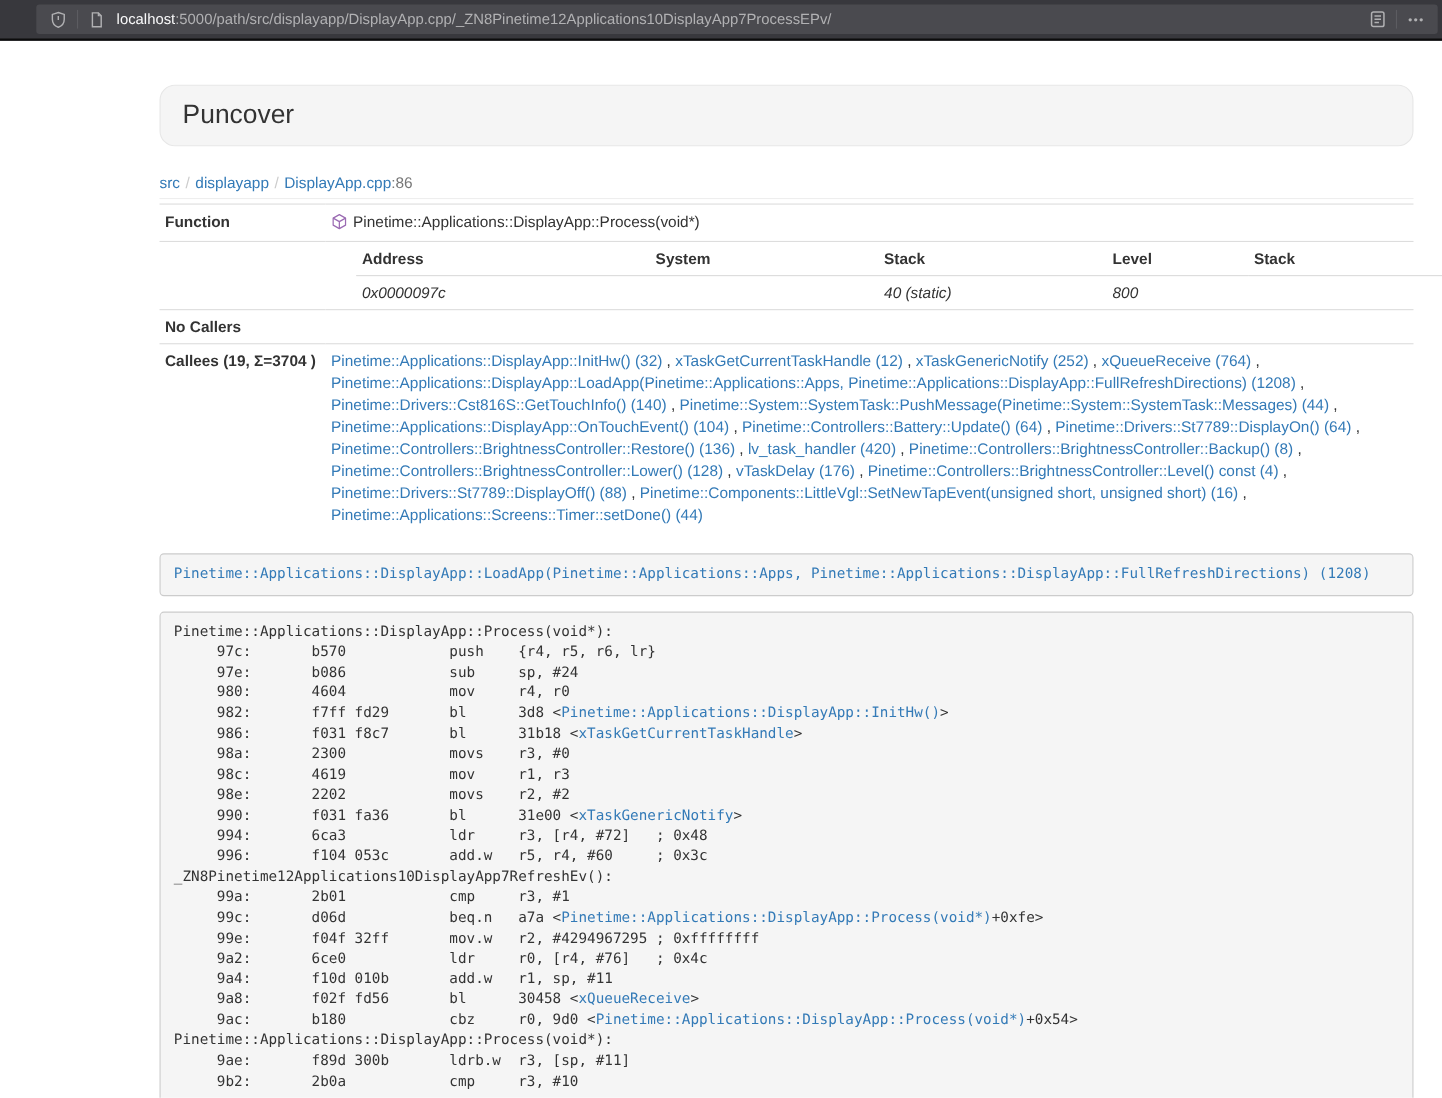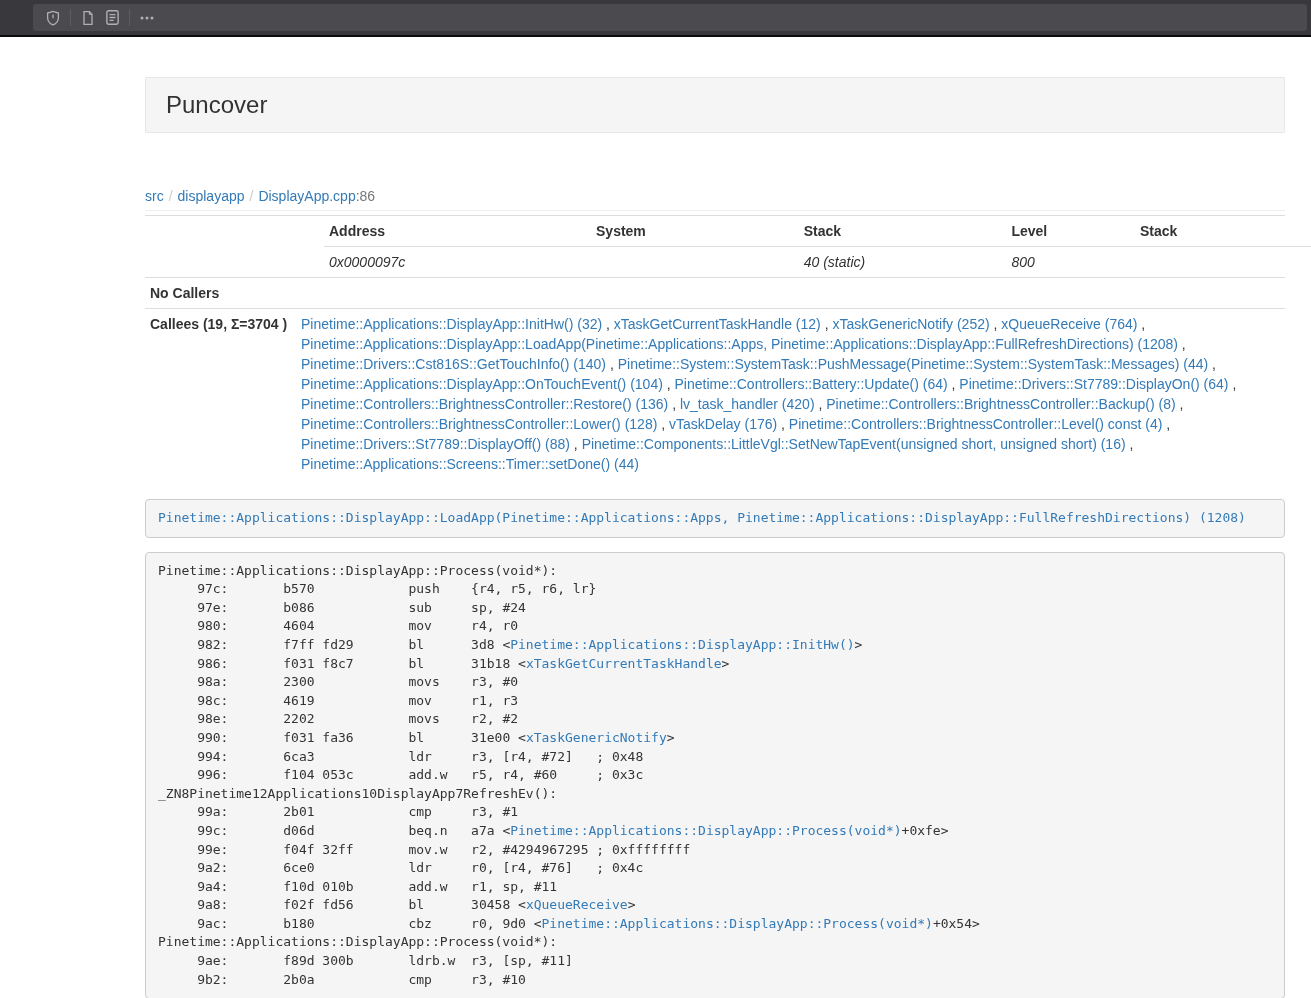--- a/index.html
+++ b/index.html
@@ -20,23 +20,23 @@
   .urlbar{flex:1;height:27px;background:var(--urlbar_bg);border-radius:3px;
     display:flex;align-items:center;padding:0 8px;min-width:0;}
   .tb-icon{display:inline-flex;align-items:center;justify-content:center;width:24px;height:24px;flex:0 0 auto;}
   .tb-divider{width:1px;height:17px;background:var(--toolbar_divider);margin:0 5px;flex:0 0 auto;}
   .url-text{flex:1;min-width:0;white-space:nowrap;overflow:hidden;
     font-size:13.5px;color:var(--url_path);margin-left:6px;}
   .url-text .host{color:var(--url_host);}
   
   .container{width:1140px;margin-left:145px;}
   .well{margin-top:40px;background:var(--panel_bg);border:1px solid var(--well_border);
-    border-radius:1px;padding:13px 20px;}
+    border-radius:14px;padding:13px 20px;}
   .well .title{font-size:24px;color:var(--text);}
-  .crumbs{margin-top:53px;line-height:20px;}
+  .crumbs{margin-top:23px;line-height:20px;}
   a.lnk{color:var(--link);text-decoration:none;cursor:pointer;}
   .crumb-sep{color:#cccccc;margin:0 5px;}
   .line-no{color:var(--muted);}
   hr.rule{border:0;border-top:1px solid var(--hr);margin:4px 0 0 0;}
   table.fn{width:100%;border-collapse:collapse;margin-top:4px;}
   table.fn td, table.fn th{padding:5px;vertical-align:top;text-align:left;line-height:20px;}
   table.fn > tbody > tr > td{border-top:1px solid var(--table_border);}
   td.lbl{font-weight:bold;width:151px;}
   td.nested-cell{padding:0 !important;}
   table.stats{width:100%;border-collapse:collapse;margin-left:28px;}
@@ -64,20 +64,21 @@
         <path d="M8 4.5 V8.2" stroke="#b1b1b3" stroke-width="1.3"></path>
       </svg>
     </span>
     <span class="tb-divider"></span>
     <span class="tb-icon">
       <svg width="16" height="16" viewBox="0 0 16 16">
         <path d="M4 1.7 H9.4 L12 4.3 V14.3 H4 Z" fill="none" stroke="#b1b1b3" stroke-width="1.3"></path>
         <path d="M9.4 1.7 V4.3 H12" fill="none" stroke="#b1b1b3" stroke-width="1.1"></path>
       </svg>
     </span>
+    <span class="url-text"><span class="host">localhost</span><span>:5000/path/src/displayapp/DisplayApp.cpp/_ZN8Pinetime12Applications10DisplayApp7ProcessEPv/</span></span>
     <span class="tb-icon">
       <svg width="17" height="17" viewBox="0 0 16 16">
         <rect x="2.7" y="1.7" width="10.6" height="12.6" rx="1.6" fill="none" stroke="#b1b1b3" stroke-width="1.3"></rect>
         <path d="M5.2 5.2 H10.8 M5.2 8 H10.8 M5.2 10.8 H9" stroke="#b1b1b3" stroke-width="1.2"></path>
       </svg>
     </span>
     <span class="tb-divider"></span>
     <span class="tb-icon">
       <svg width="16" height="16" viewBox="0 0 16 16">
         <circle cx="3" cy="8" r="1.5" fill="#b1b1b3"></circle>
@@ -94,20 +95,31 @@
     <span class="title">Puncover</span>
   </div>
 
   <div class="crumbs">
     <a class="lnk">src</a><span class="crumb-sep">/</span><a class="lnk">displayapp</a><span class="crumb-sep">/</span><a class="lnk">DisplayApp.cpp</a><span class="line-no">:86</span>
   </div>
   <hr class="rule">
 
   <table class="fn">
     <tbody>
+      <tr>
+        <td class="lbl">Function</td>
+        <td>
+          <span class="sym-icon">
+            <svg width="15" height="15" viewBox="0 0 16 16">
+              <path d="M8 1.2 L14 4.6 V11.4 L8 14.8 L2 11.4 V4.6 Z" fill="none" stroke="var(--symbol_icon)" stroke-width="1.2" stroke-linejoin="round"></path>
+              <path d="M2 4.6 L8 8 L14 4.6 M8 8 V14.8" fill="none" stroke="var(--symbol_icon)" stroke-width="1.2" stroke-linejoin="round"></path>
+            </svg>
+          </span><span>Pinetime::Applications::DisplayApp::Process(void*)</span>
+        </td>
+      </tr>
       <tr>
         <td class="lbl"></td>
         <td class="nested-cell">
           <table class="stats">
             <thead>
               <tr>
                 <th style="width:27%">Address</th>
                 <th style="width:21%">System</th>
                 <th style="width:21%">Stack</th>
                 <th style="width:13%">Level</th>

